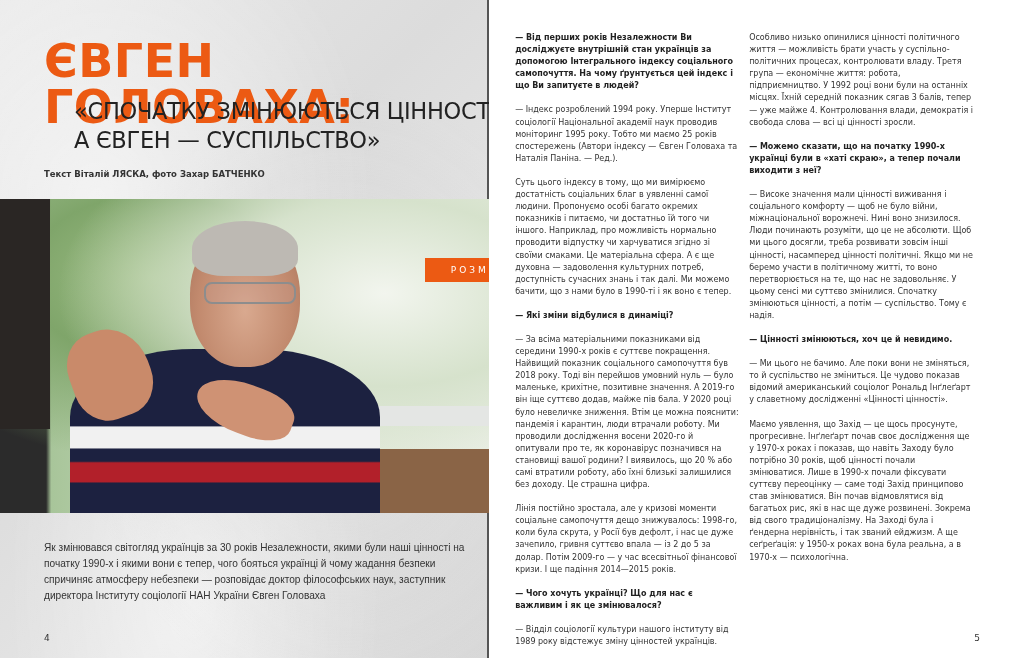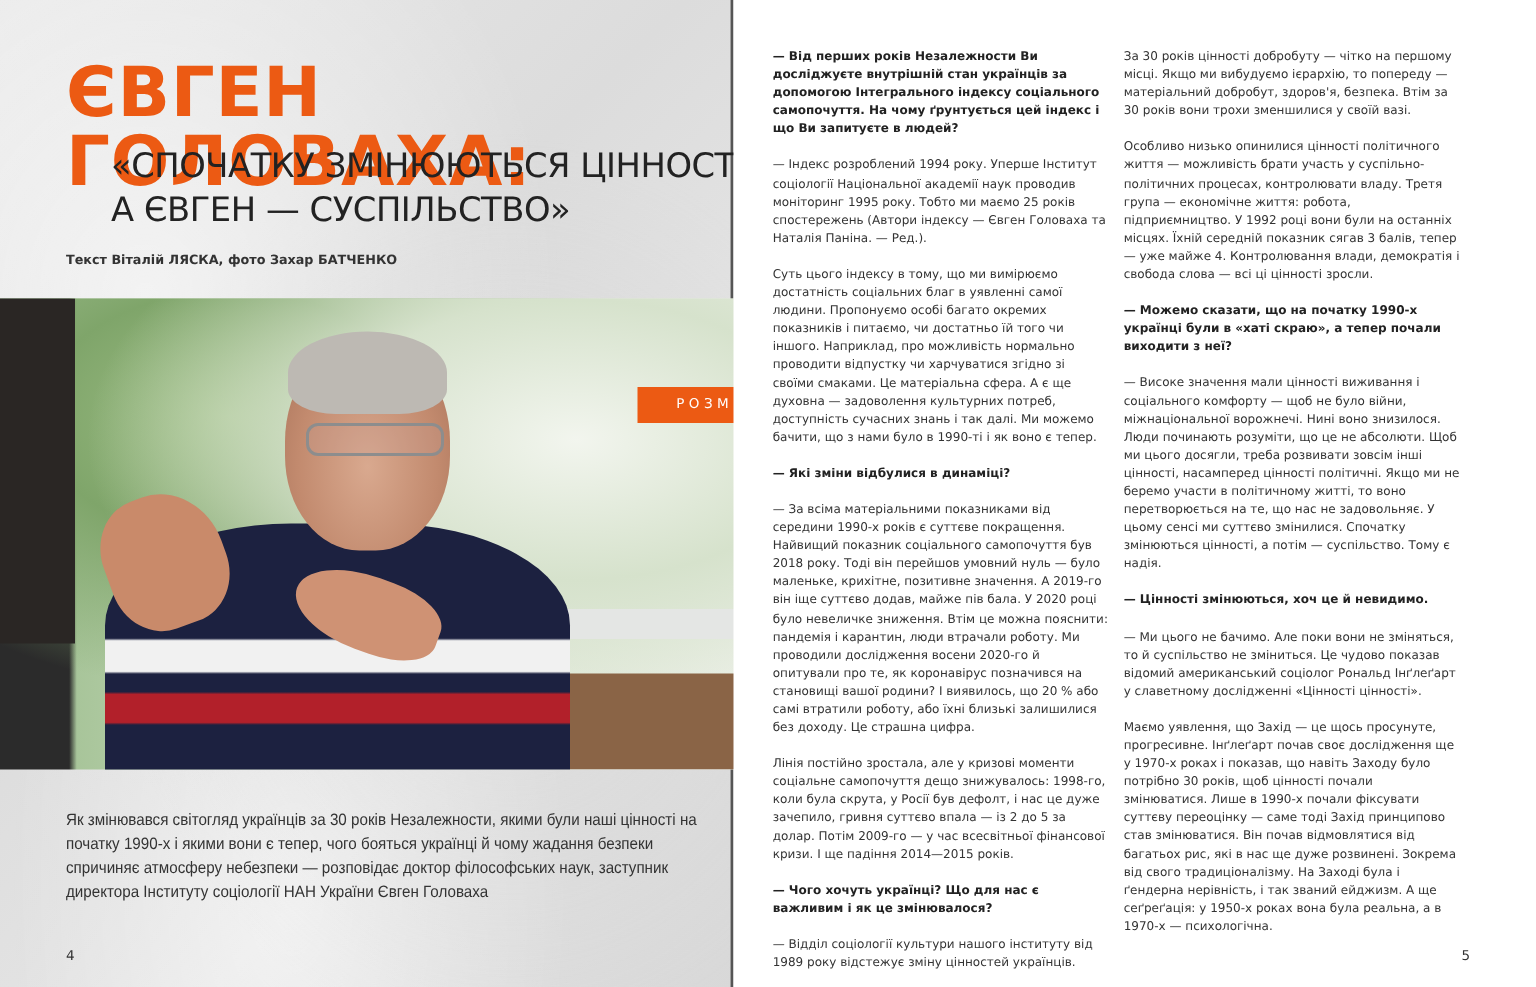--- a/index.html
+++ b/index.html
@@ -128,21 +128,20 @@
       <p class="q">— Від перших років Незалежности Ви досліджуєте внутрішній стан українців за допомогою Інтегрального індексу соціального самопочуття. На чому ґрунтується цей індекс і що Ви запитуєте в людей?</p>
       <p>— Індекс розроблений 1994 року. Уперше Інститут соціології Національної академії наук проводив моніторинг 1995 року. Тобто ми маємо 25 років спостережень (Автори індексу — Євген Головаха та Наталія Паніна. — Ред.).</p>
       <p>Суть цього індексу в тому, що ми вимірюємо достатність соціальних благ в уявленні самої людини. Пропонуємо особі багато окремих показників і питаємо, чи достатньо їй того чи іншого. Наприклад, про можливість нормально проводити відпустку чи харчуватися згідно зі своїми смаками. Це матеріальна сфера. А є ще духовна — задоволення культурних потреб, доступність сучасних знань і так далі. Ми можемо бачити, що з нами було в 1990-ті і як воно є тепер.</p>
       <p class="q">— Які зміни відбулися в динаміці?</p>
       <p>— За всіма матеріальними показниками від середини 1990-х років є суттєве покращення. Найвищий показник соціального самопочуття був 2018 року. Тоді він перейшов умовний нуль — було маленьке, крихітне, позитивне значення. А 2019-го він іще суттєво додав, майже пів бала. У 2020 році було невеличке зниження. Втім це можна пояснити: пандемія і карантин, люди втрачали роботу. Ми проводили дослідження восени 2020-го й опитували про те, як коронавірус позначився на становищі вашої родини? І виявилось, що 20 % або самі втратили роботу, або їхні близькі залишилися без доходу. Це страшна цифра.</p>
       <p>Лінія постійно зростала, але у кризові моменти соціальне самопочуття дещо знижувалось: 1998-го, коли була скрута, у Росії був дефолт, і нас це дуже зачепило, гривня суттєво впала — із 2 до 5 за долар. Потім 2009-го — у час всесвітньої фінансової кризи. І ще падіння 2014—2015 років.</p>
       <p class="q">— Чого хочуть українці? Що для нас є важливим і як це змінювалося?</p>
       <p>— Відділ соціології культури нашого інституту від 1989 року відстежує зміну цінностей українців.</p>
     </div>
     <div class="col c2">
-      <p>За 30 років цінності добробуту — чітко на першому місці. Якщо ми вибудуємо ієрархію, то попереду — матеріальний добробут, здоров'я, безпека. Втім за 30 років вони трохи зменшилися у своїй вазі.</p>
       <p>Особливо низько опинилися цінності політичного життя — можливість брати участь у суспільно-політичних процесах, контролювати владу. Третя група — економічне життя: робота, підприємництво. У 1992 році вони були на останніх місцях. Їхній середній показник сягав 3 балів, тепер — уже майже 4. Контролювання влади, демократія і свобода слова — всі ці цінності зросли.</p>
       <p class="q">— Можемо сказати, що на початку 1990-х українці були в «хаті скраю», а тепер почали виходити з неї?</p>
       <p>— Високе значення мали цінності виживання і соціального комфорту — щоб не було війни, міжнаціональної ворожнечі. Нині воно знизилося. Люди починають розуміти, що це не абсолюти. Щоб ми цього досягли, треба розвивати зовсім інші цінності, насамперед цінності політичні. Якщо ми не беремо участи в політичному житті, то воно перетворюється на те, що нас не задовольняє. У цьому сенсі ми суттєво змінилися. Спочатку змінюються цінності, а потім — суспільство. Тому є надія.</p>
       <p class="q">— Цінності змінюються, хоч це й невидимо.</p>
       <p>— Ми цього не бачимо. Але поки вони не зміняться, то й суспільство не зміниться. Це чудово показав відомий американський соціолог Рональд Інґлеґарт у славетному дослідженні «Цінності цінності».</p>
       <p>Маємо уявлення, що Захід — це щось просунуте, прогресивне. Інґлеґарт почав своє дослідження ще у 1970-х роках і показав, що навіть Заходу було потрібно 30 років, щоб цінності почали змінюватися. Лише в 1990-х почали фіксувати суттєву переоцінку — саме тоді Захід принципово став змінюватися. Він почав відмовлятися від багатьох рис, які в нас ще дуже розвинені. Зокрема від свого традиціоналізму. На Заході була і ґендерна нерівність, і так званий ейджизм. А ще сеґреґація: у 1950-х роках вона була реальна, а в 1970-х — психологічна.</p>
     </div>
     <div class="pagenum-right">5</div>
   </div>
 </div>

